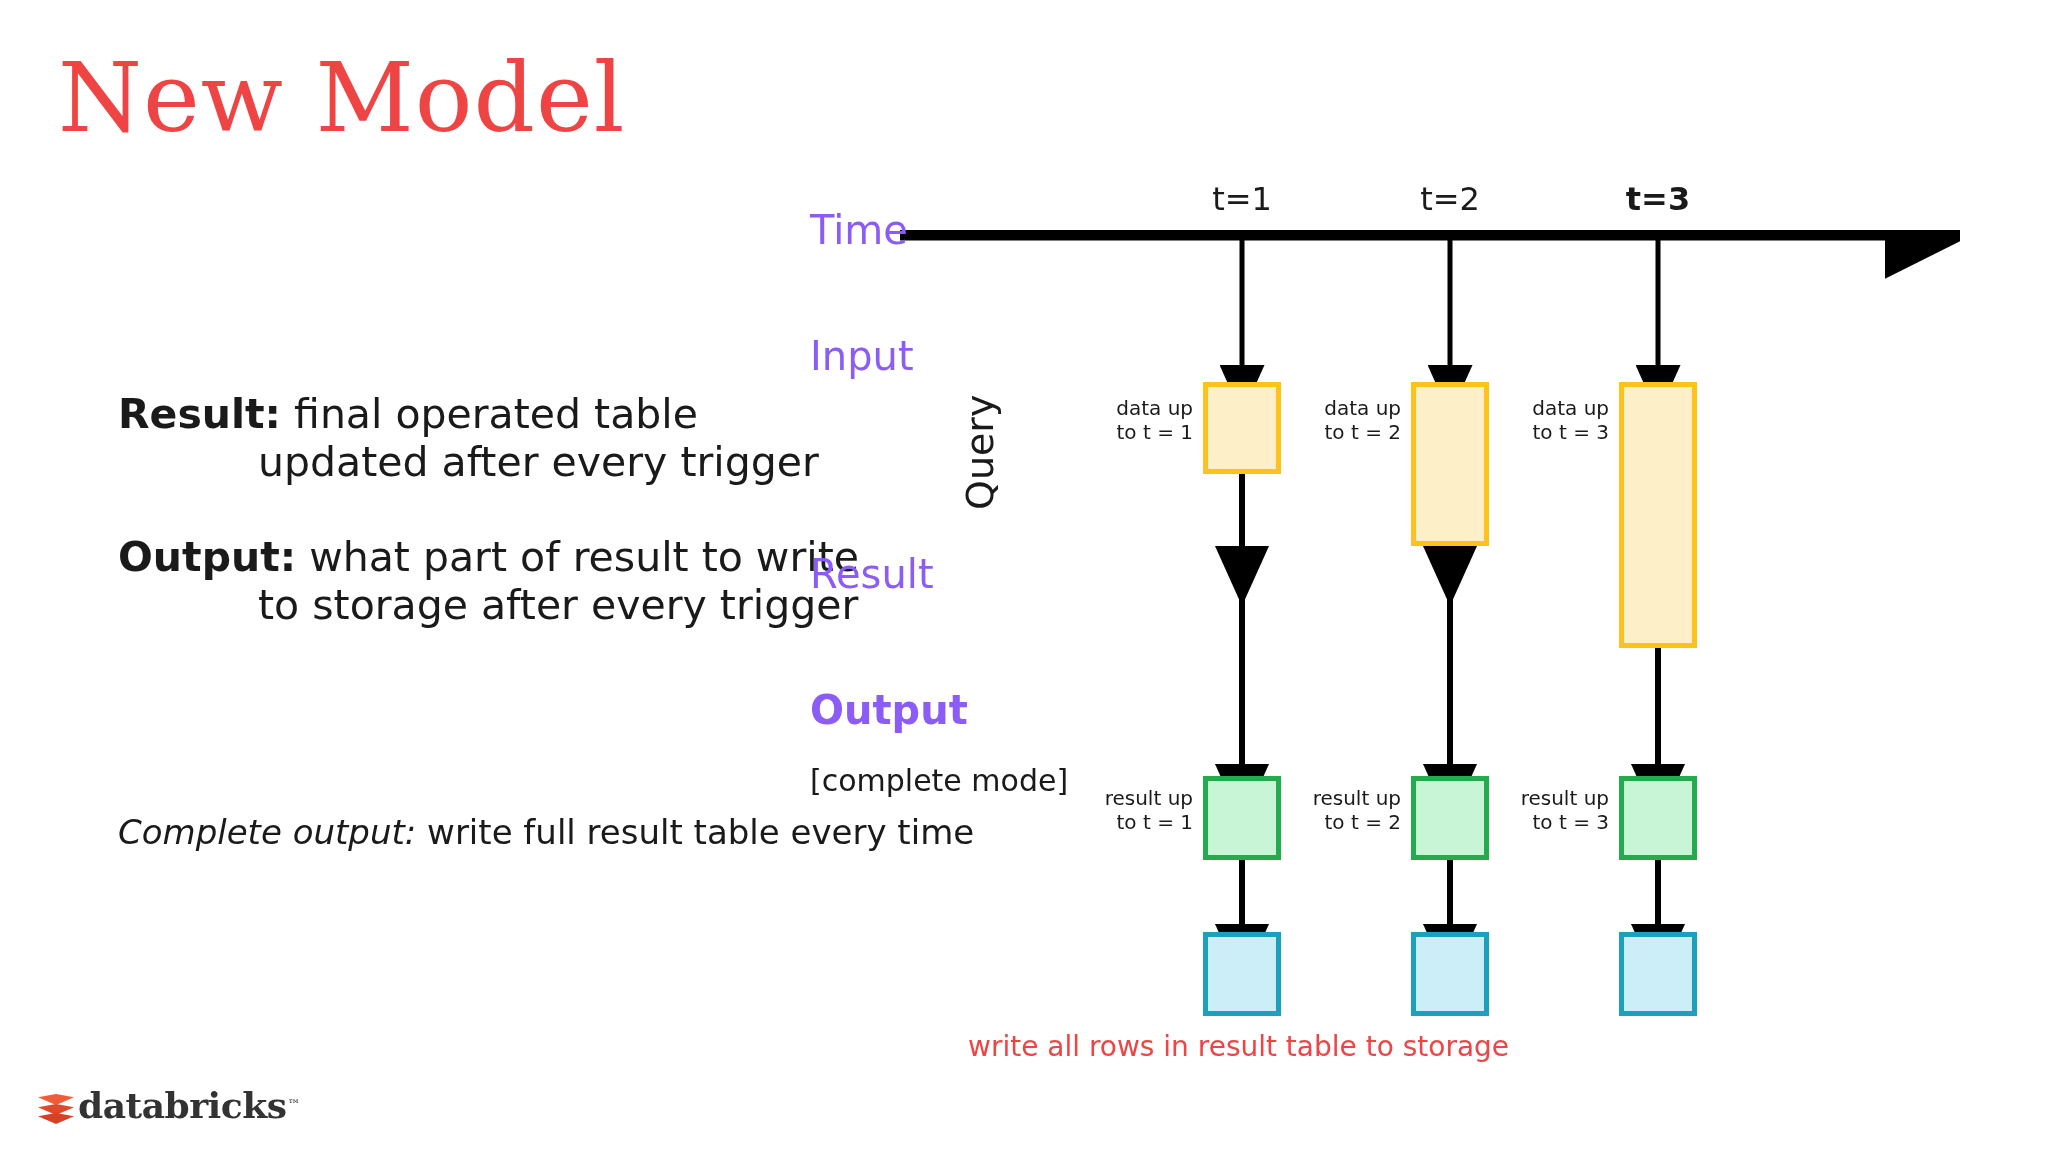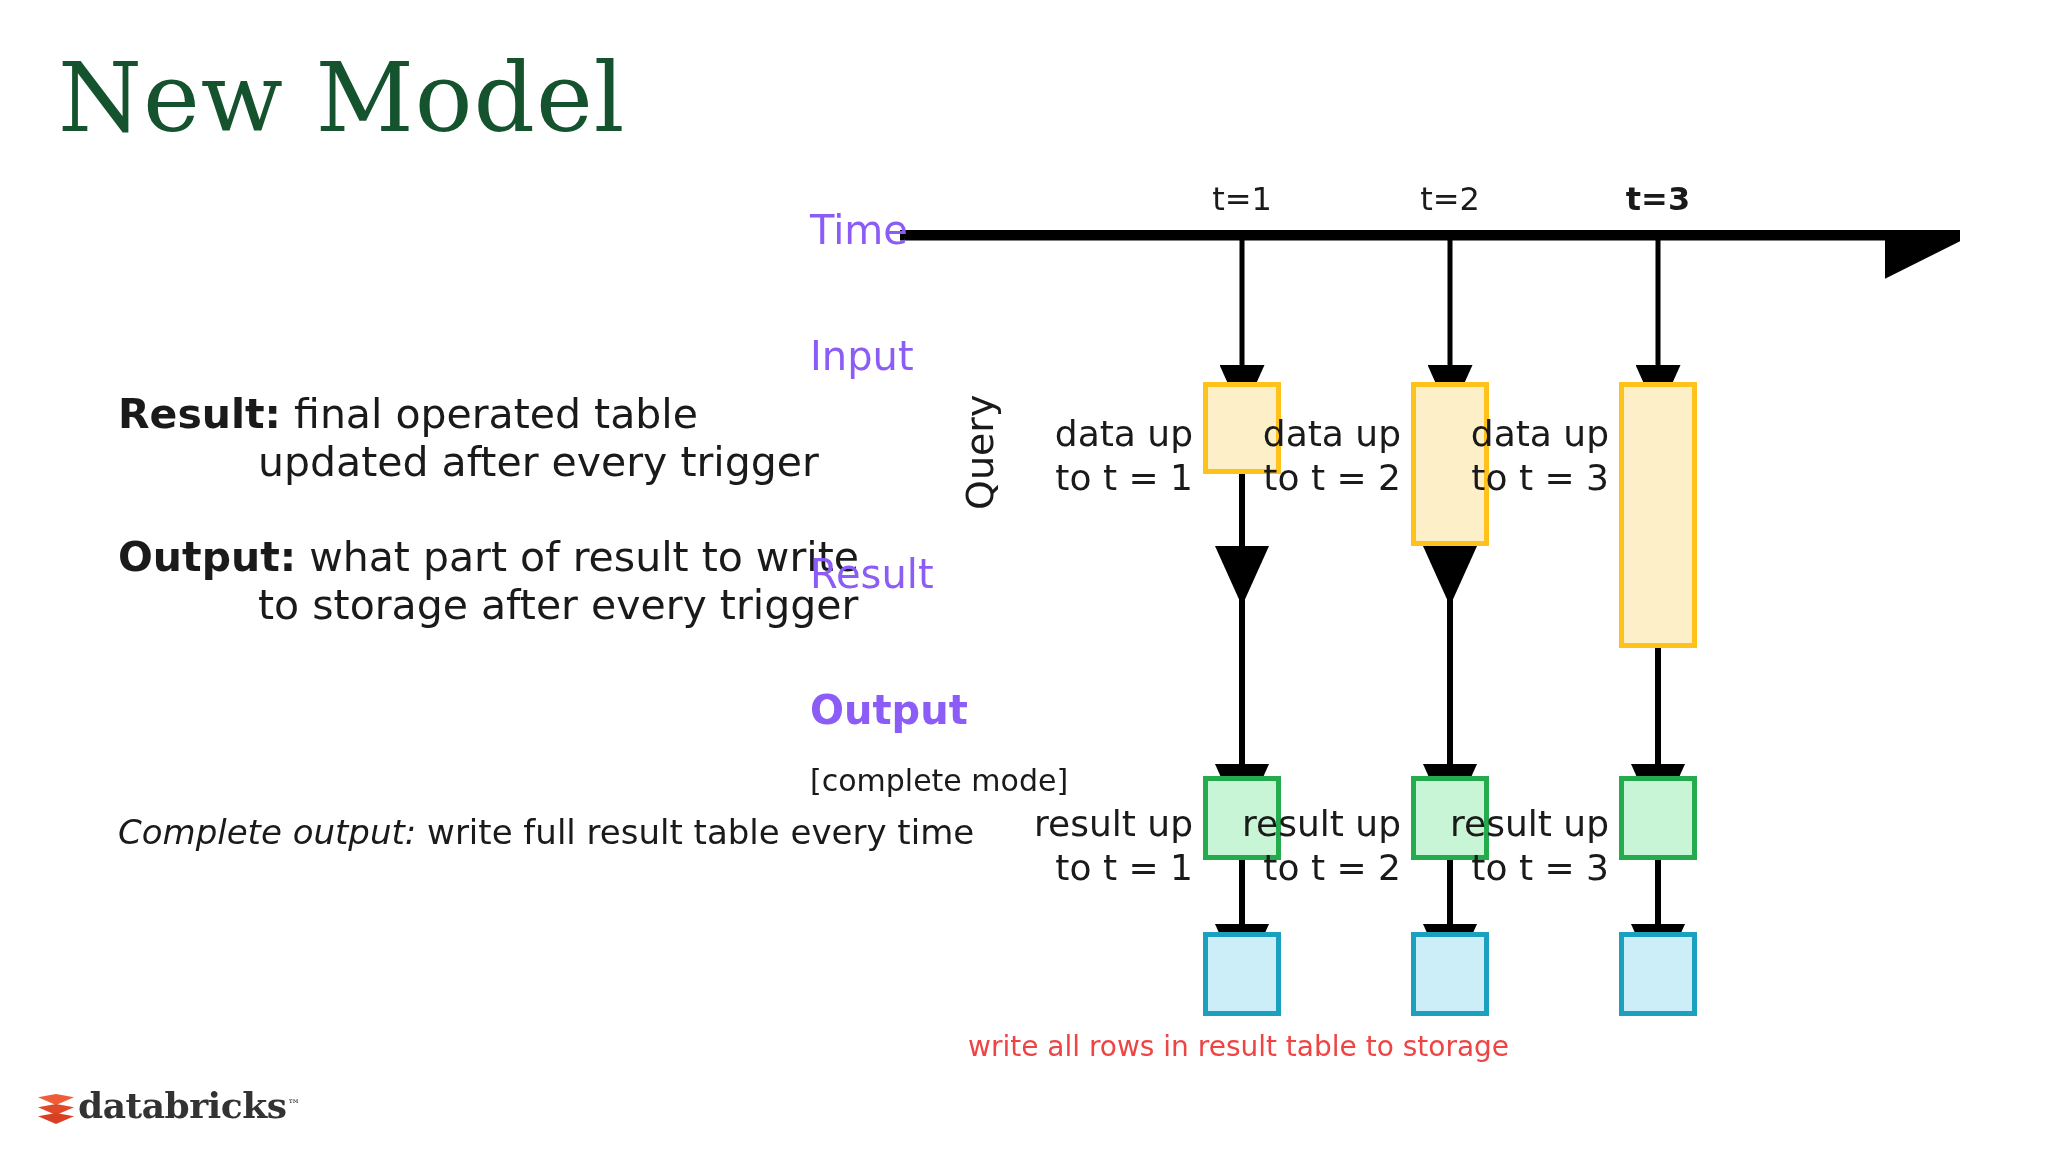--- a/index.html
+++ b/index.html
@@ -17,21 +17,21 @@
   }
 
   
   #slide-title {
     position: absolute;
     left: 58px;
     top: 48px;
     font-family: "DejaVu Serif", "Liberation Serif", serif;
     font-size: 96px;
     font-weight: 300;
-    color: #14532d;
+    color: #ef4444;
     letter-spacing: 1px;
     line-height: 1.05;
     white-space: nowrap;
   }
 
   
   #bullets {
     position: absolute;
     left: 0px;
     top: 390px;
@@ -137,26 +137,25 @@
   }
   .dg-tick {
     position: absolute;
     font-size: 32px;
     color: #1a1a1a;
     white-space: nowrap;
     text-align: center;
   }
   .dg-note {
     position: absolute;
-    font-size: 36px;
+    font-size: 20px;
     color: #1a1a1a;
     text-align: right;
     line-height: 1.22;
     white-space: nowrap;
-    margin-top: 16px;
   }
   .dg-caption {
     position: absolute;
     font-size: 28px;
     color: #ef4444;
     white-space: nowrap;
   }
   #query-label {
     position: absolute;
     font-size: 38px;

